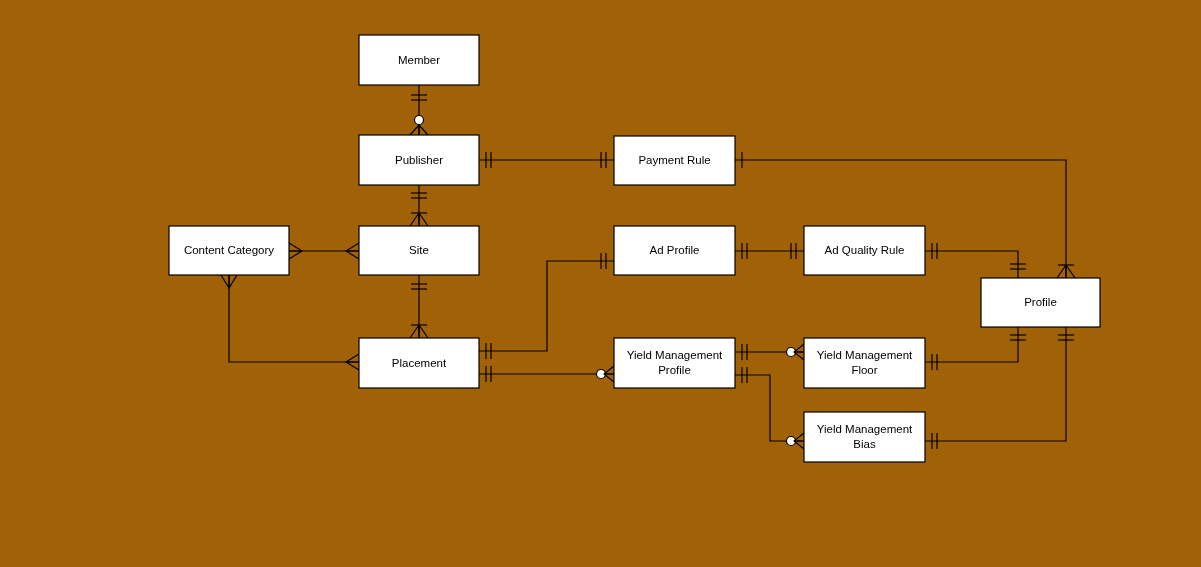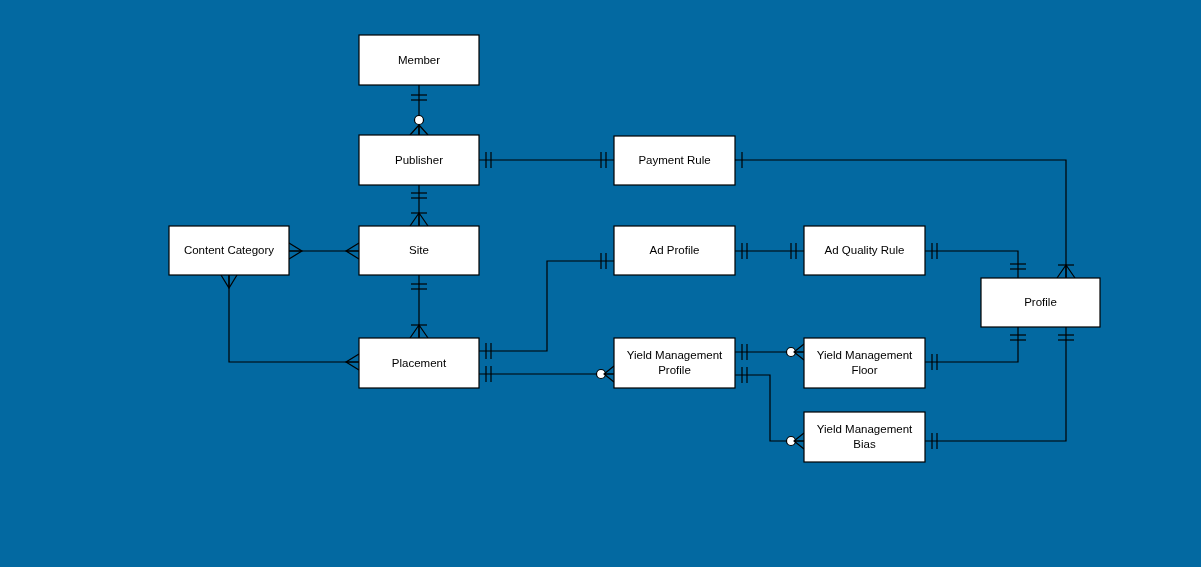--- a/index.html
+++ b/index.html
@@ -7,21 +7,21 @@
     padding: 0;
     background: #ffffff;
   }
   body {
     font-family: "Liberation Sans", sans-serif;
   }
   #diagram-canvas {
     position: relative;
     width: 1201px;
     height: 567px;
-    background: #0369a1;
+    background: #a16207;
     overflow: hidden;
   }
   #er-svg {
     position: absolute;
     top: 0;
     left: 0;
     width: 1201px;
     height: 567px;
   }
   .entity-rect {

